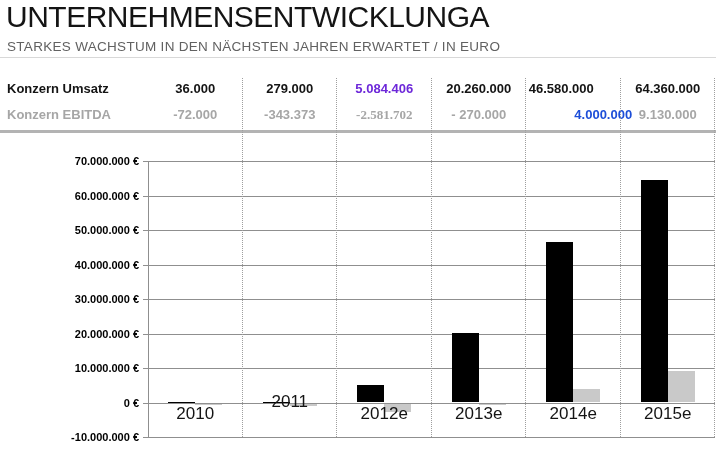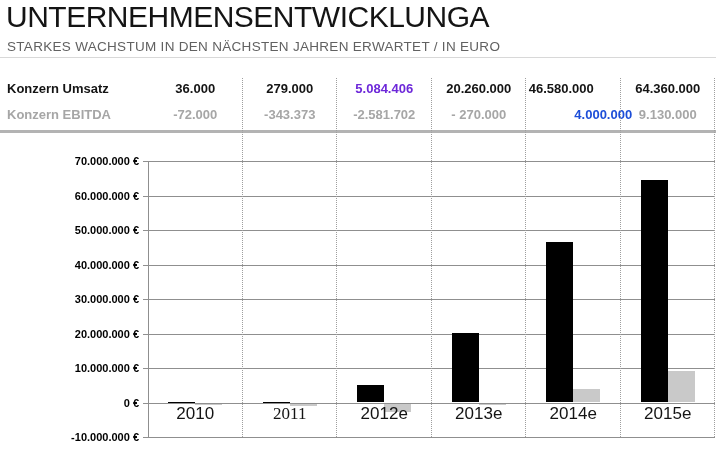--- a/index.html
+++ b/index.html
@@ -135,21 +135,21 @@
       <div class="row-label" style="top: 81px; color: rgb(20, 20, 20);">Konzern Umsatz</div>
       <div class="cell" style="top: 81px; left: 148px; width: 94.5px; color: rgb(20, 20, 20);">36.000</div>
       <div class="cell" style="top: 81px; left: 242.5px; width: 94.5px; color: rgb(20, 20, 20);">279.000</div>
       <div class="cell" style="top: 81px; left: 337px; width: 94.5px; color: #6d28d9;">5.084.406</div>
       <div class="cell" style="top: 81px; left: 431.5px; width: 94.5px; color: rgb(20, 20, 20);">20.260.000</div>
       <div class="cell" style="top: 81px; left: 514px; width: 94.5px; color: rgb(20, 20, 20);">46.580.000</div>
       <div class="cell" style="top: 81px; left: 620.5px; width: 94.5px; color: rgb(20, 20, 20);">64.360.000</div>
       <div class="row-label" style="top: 107px; color: rgb(166, 166, 166);">Konzern EBITDA</div>
       <div class="cell" style="top: 107px; left: 148px; width: 94.5px; color: rgb(166, 166, 166);">-72.000</div>
       <div class="cell" style="top: 107px; left: 242.5px; width: 94.5px; color: rgb(166, 166, 166);">-343.373</div>
-      <div class="cell" style="top: 107px; left: 337px; width: 94.5px; color: rgb(166, 166, 166);">-2.581.702</div>
+      <div class="cell" style="top: 107px; left: 337px; width: 94.5px; color: rgb(166, 166, 166); font-family: Liberation Serif, serif;">-2.581.702</div>
       <div class="cell" style="top: 107px; left: 431.5px; width: 94.5px; color: rgb(166, 166, 166);">- 270.000</div>
       <div class="cell" style="top: 107px; left: 556px; width: 94.5px; color: #1d4ed8;">4.000.000</div>
       <div class="cell" style="top: 107px; left: 620.5px; width: 94.5px; color: rgb(166, 166, 166);">9.130.000</div>
     </div>
 
   <div class="thick-divider"></div>
 
   <div class="chart" id="chart">
     <div id="grid-layer">
         <div class="gridline" style="left: 148px; top: 161px; width: 567px;"></div>
@@ -198,21 +198,21 @@
         <div class="y-label" style="left: 30px; width: 109px; top: 154px;">70.000.000 €</div>
         <div class="y-label" style="left: 30px; width: 109px; top: 188.5px;">60.000.000 €</div>
         <div class="y-label" style="left: 30px; width: 109px; top: 223px; text-align: right;">50.000.000 €</div>
         <div class="y-label" style="left: 30px; width: 109px; top: 257.5px;">40.000.000 €</div>
         <div class="y-label" style="left: 30px; width: 109px; top: 292px;">30.000.000 €</div>
         <div class="y-label" style="left: 30px; width: 109px; top: 326.5px;">20.000.000 €</div>
         <div class="y-label" style="left: 30px; width: 109px; top: 361px;">10.000.000 €</div>
         <div class="y-label" style="left: 30px; width: 109px; top: 395.5px;">0 €</div>
         <div class="y-label" style="left: 30px; width: 109px; top: 430px;">-10.000.000 €</div>
         <div class="x-label" style="left: 148px; width: 94.5px; top: 406px;">2010</div>
-        <div class="x-label" style="left: 242.5px; width: 94.5px; top: 406px; font-family: Liberation Serif, serif;">2011</div>
+        <div class="x-label" style="left: 242.5px; width: 94.5px; top: 394px;">2011</div>
         <div class="x-label" style="left: 337px; width: 94.5px; top: 406px;">2012e</div>
         <div class="x-label" style="left: 431.5px; width: 94.5px; top: 406px;">2013e</div>
         <div class="x-label" style="left: 526px; width: 94.5px; top: 406px;">2014e</div>
         <div class="x-label" style="left: 620.5px; width: 94.5px; top: 406px;">2015e</div>
       </div>
   </div>
 
 </div>
 
 </body></html>

